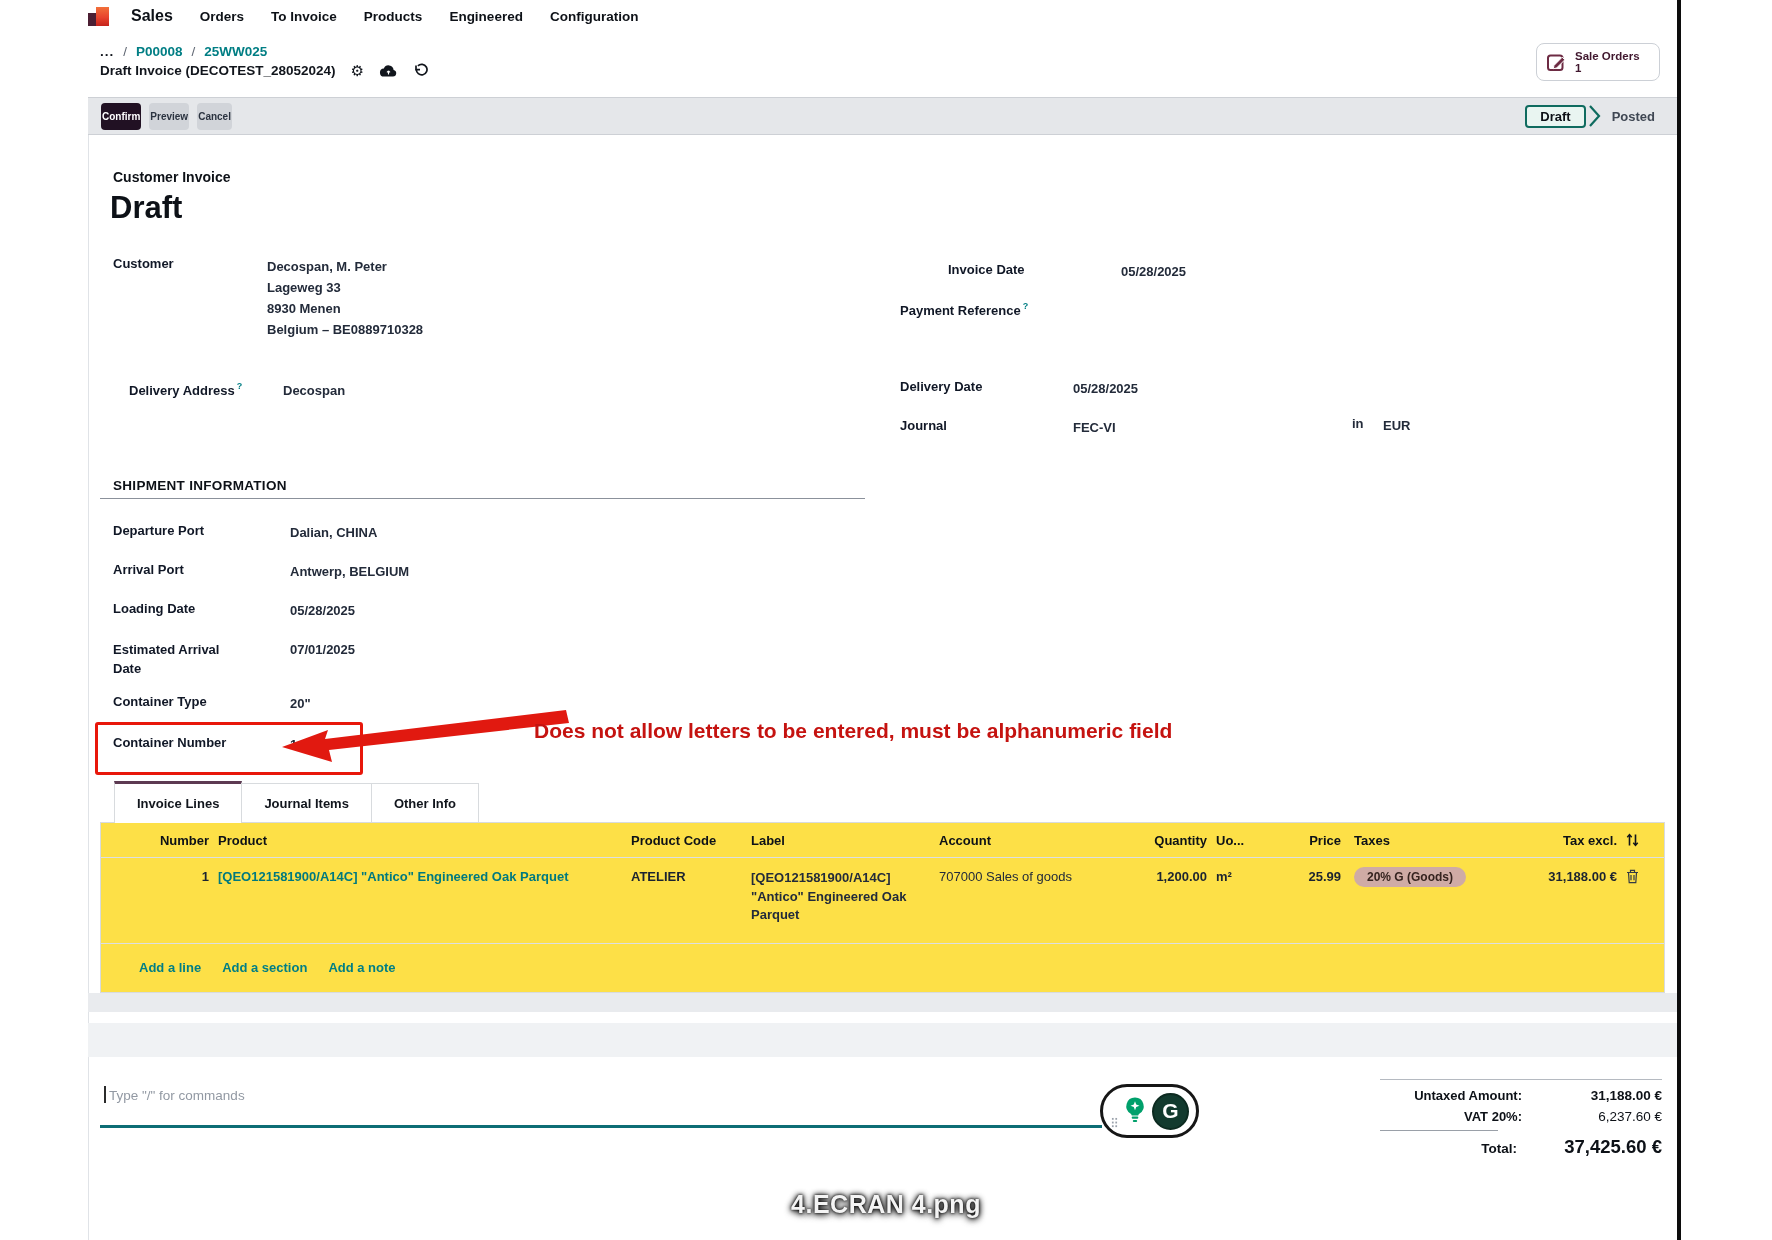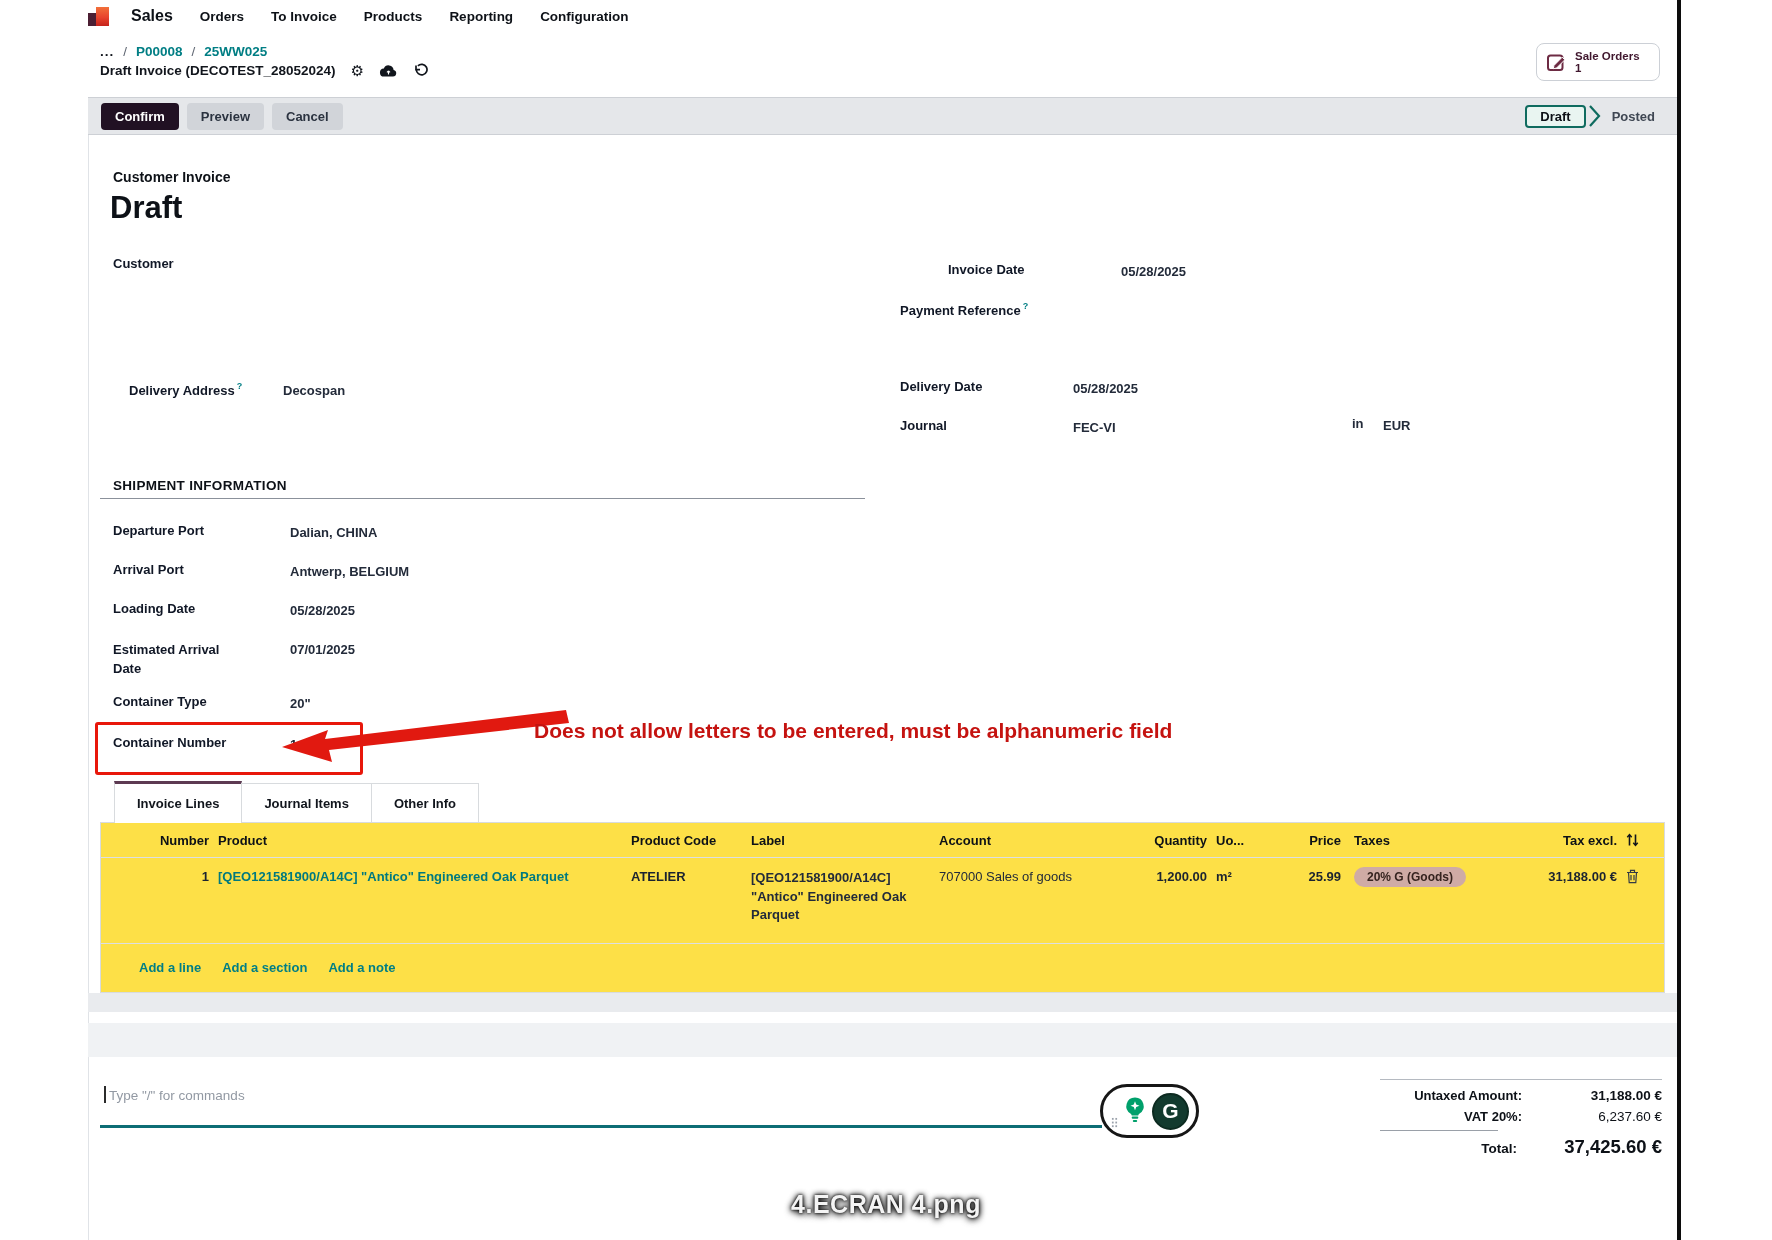--- a/index.html
+++ b/index.html
@@ -28,21 +28,21 @@
   
   .stat-btn{position:absolute;left:1536px;top:43px;width:124px;height:38px;border:1px solid #ccd0d6;border-radius:8px;
             background:#fff;display:flex;align-items:center;gap:8px;padding:0 9px;box-sizing:border-box;}
   .stat-text{display:flex;flex-direction:column;line-height:12.5px;}
   .stat-label,.stat-count{font-size:11.5px;font-weight:700;color:#40172e;}
 
   
   .action-bar{position:absolute;left:88px;top:97px;width:1589px;height:38px;background:#e5e7ea;
               border-top:1px solid #cdd0d5;border-bottom:1px solid #cdd0d5;box-sizing:border-box;
               display:flex;align-items:center;padding:0 22px 0 13px;}
-  .btn{height:27px;padding:0 14px;border-radius:4px;font-size:13px;font-weight:700;display:flex;align-items:center;border:none;}
+  .btn{height:27px;padding:0 1px;border-radius:4px;font-size:10px;font-weight:700;display:flex;align-items:center;border:none;}
   .btn-dark{background:#211123;color:#fff;}
   .btn-light{background:#d1d4d9;color:#2b3340;margin-left:8px;}
   .statusbar{margin-left:auto;display:flex;align-items:center;}
   .status-draft{background:#e9f5f1;border:2px solid #0f6b5f;border-radius:4px;padding:2px 13px;font-size:13px;font-weight:700;color:#0d1117;}
   .status-arrow{margin:0 4px 0 2px;display:flex;align-items:center;}
   .status-posted{font-size:13px;font-weight:700;color:#3f4753;margin-left:6px;}
 
   
   .sheet{position:absolute;left:88px;top:135px;width:1589px;height:1105px;background:#fff;border-left:1px solid #e0e3e7;box-sizing:border-box;}
   .doc-type{position:absolute;left:113px;top:169px;font-size:14px;font-weight:700;color:#0d1117;}
@@ -136,21 +136,21 @@
 
   <div class="navbar">
     <div class="logo">
       <div class="bar1"></div>
         <div class="bar2"></div>
     </div>
     <span class="app-name">Sales</span>
     <span class="nav-item">Orders</span>
     <span class="nav-item">To Invoice</span>
     <span class="nav-item">Products</span>
-    <span class="nav-item">Reporting</span>
+    <span class="nav-item">Engineered</span>
     <span class="nav-item">Configuration</span>
   </div>
 
   <div class="crumbs">
     <span class="crumb-ellipsis">...</span>
     <span class="crumb-sep">/</span>
     <span class="crumb-link">P00008</span>
     <span class="crumb-sep">/</span>
     <span class="crumb-link">25WW025</span>
   </div>
@@ -198,21 +198,21 @@
       <span class="status-posted">Posted</span>
     </div>
   </div>
 
   <div class="sheet"></div>
 
   <div class="doc-type">Customer Invoice</div>
   <div class="state-title">Draft</div>
 
   <div class="abs" style="left:113px;top:256px;">
-    <span class="flabel fcell-l">Customer</span>
+    <span class="flabel fcell-l">Customer</span><span class="fvalue addr-lines" style="display:inline-block;"><div>Decospan, M. Peter</div><div>Lageweg 33</div><div>8930 Menen</div><div>Belgium – BE0889710328</div></span>
   </div>
   <div class="abs" style="left:113px;top:381px;padding-left:16px;">
     <span class="fcell-l"><span class="flabel">Delivery Address</span><sup class="help">?</sup></span><span class="fvalue">Decospan</span>
   </div>
 
   <div class="abs" style="left:900px;top:262px;padding-left:48px;">
     <span class="flabel fcell-r">Invoice Date</span><span class="fvalue">05/28/2025</span>
   </div>
   <div class="abs" style="left:900px;top:301px;">
     <span class="fcell-r"><span class="flabel">Payment Reference</span><sup class="help">?</sup></span><span class="fvalue"></span>

